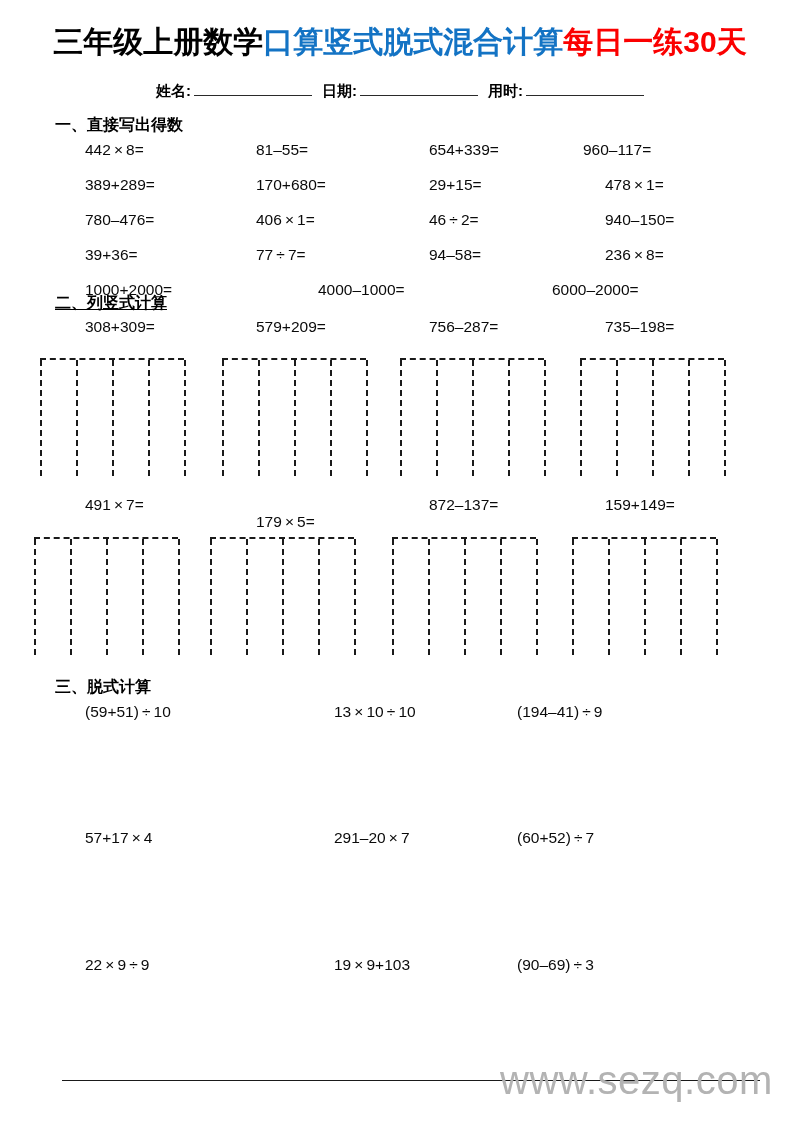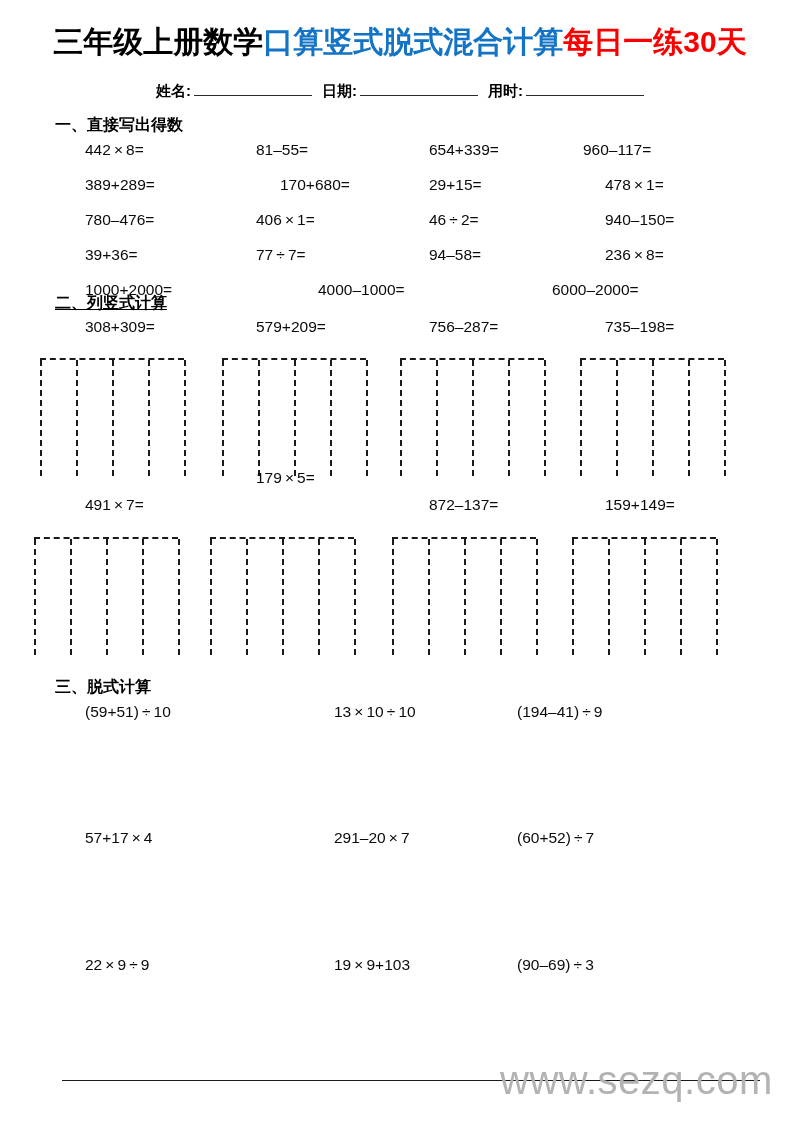--- a/index.html
+++ b/index.html
@@ -131,21 +131,21 @@
   </div>
 
   <div class="sec-head" style="top:114px;text-align:right;">一、直接写出得数</div>
 
   <div class="prob" style="left:85px;  top:140px;">442 × 8=</div>
   <div class="prob" style="left:256px; top:140px;">81–55=</div>
   <div class="prob" style="left:429px; top:140px;">654+339=</div>
   <div class="prob" style="left:571px; top:140px;margin-left:12px;">960–117=</div>
 
   <div class="prob" style="left:85px;  top:175px;">389+289=</div>
-  <div class="prob" style="left:256px; top:175px;margin-left:24px;">170+680=</div>
+  <div class="prob" style="left:256px; top:175px;">170+680=</div>
   <div class="prob" style="left:429px; top:175px;">29+15=</div>
   <div class="prob" style="left:605px; top:175px;">478 × 1=</div>
 
   <div class="prob" style="left:85px;  top:210px;">780–476=</div>
   <div class="prob" style="left:256px; top:210px;">406 × 1=</div>
   <div class="prob" style="left:429px; top:210px;">46 ÷ 2=</div>
   <div class="prob" style="left:605px; top:210px;">940–150=</div>
 
   <div class="prob" style="left:85px;  top:245px;">39+36=</div>
   <div class="prob" style="left:256px; top:245px;">77 ÷ 7=</div>
@@ -186,21 +186,21 @@
     </div>
   <div class="grid-box" id="g4" style="left:580px; top:358px; width:144px; height:116px;">
       <div class="vline" style="left: 0px; height: 116px;"></div>
       <div class="vline" style="left: 36px; height: 116px;"></div>
       <div class="vline" style="left: 72px; height: 116px;"></div>
       <div class="vline" style="left: 108px; height: 116px;"></div>
       <div class="vline" style="left: 144px; height: 116px;"></div>
     </div>
 
   <div class="prob" style="left:85px;  top:495px;">491 × 7=</div>
-  <div class="prob" style="left:256px; top:468px;">179 × 5=</div>
+  <div class="prob" style="left:256px; top:512px;">179 × 5=</div>
   <div class="prob" style="left:429px; top:495px;">872–137=</div>
   <div class="prob" style="left:605px; top:495px;">159+149=</div>
 
   <div class="grid-box" id="g5" style="left:34px;  top:537px; width:144px; height:116px;">
       <div class="vline" style="left: 0px; height: 116px;"></div>
       <div class="vline" style="left: 36px; height: 116px;"></div>
       <div class="vline" style="left: 72px; height: 116px;"></div>
       <div class="vline" style="left: 108px; height: 116px;"></div>
       <div class="vline" style="left: 144px; height: 116px;"></div>
     </div>

